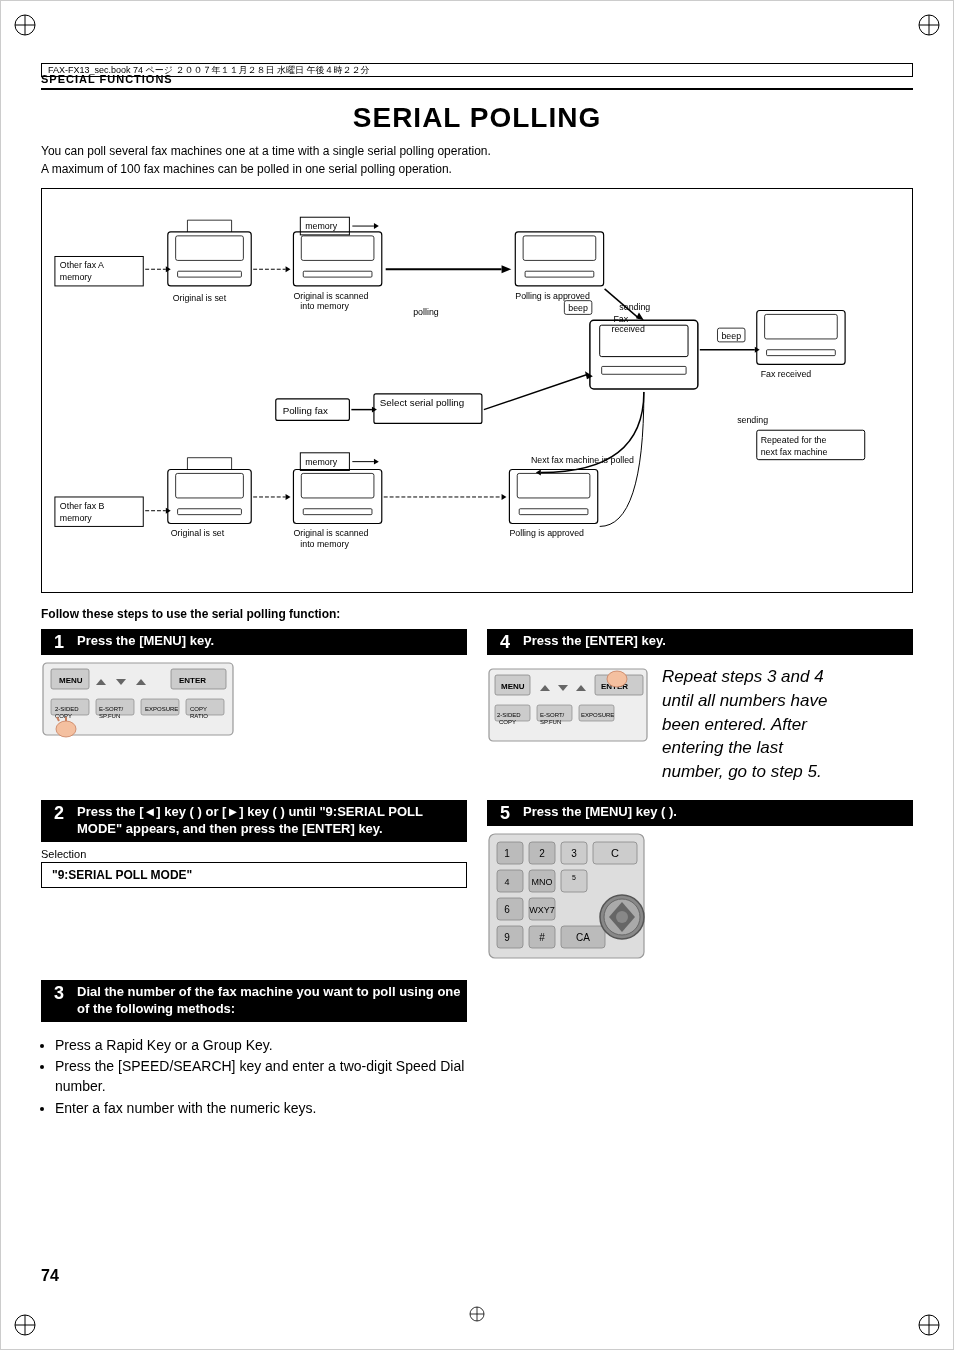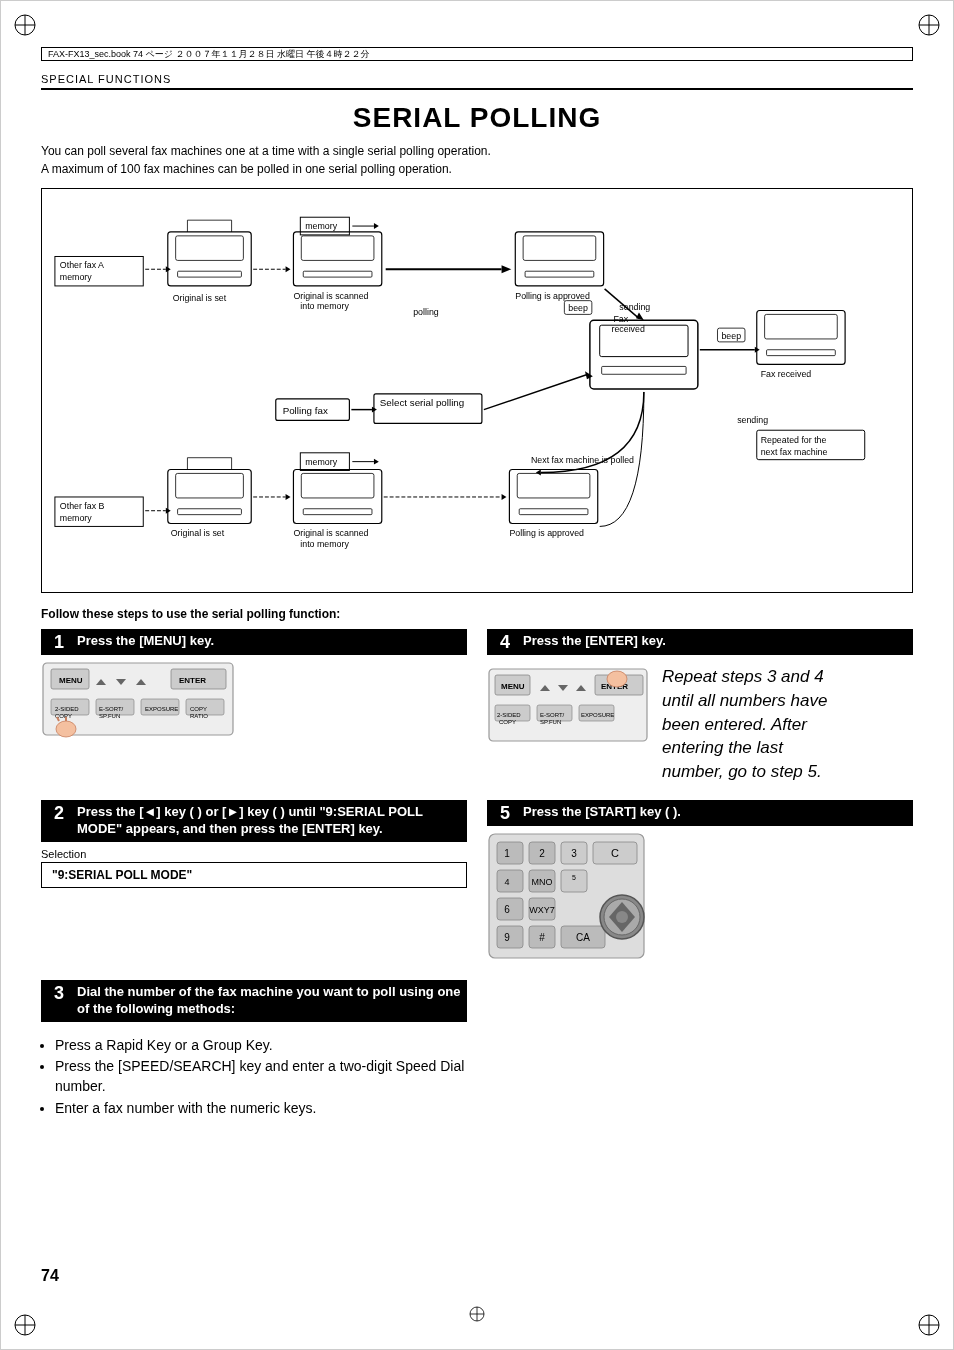--- a/index.html
+++ b/index.html
@@ -30,21 +30,21 @@
     }
     .corner-mark svg { width: 28px; height: 28px; }
     .corner-tl { top: 10px; left: 10px; }
     .corner-tr { top: 10px; right: 10px; }
     .corner-bl { bottom: 10px; left: 10px; }
     .corner-br { bottom: 10px; right: 10px; }
 
     
     .file-info-bar {
       position: absolute;
-      top: 46px;
+      top: 62px;
       left: 40px;
       right: 40px;
       height: 14px;
       border: 1px solid #000;
       display: flex;
       align-items: center;
       padding: 0 6px;
     }
     .file-info-text {
       font-size: 9px;
@@ -56,21 +56,21 @@
       position: absolute;
       top: 72px;
       left: 40px;
       right: 40px;
       bottom: 40px;
     }
 
     
     .section-header {
       font-size: 11px;
-      font-weight: normal;
+      font-weight: bold;
       border-bottom: 2px solid #000;
       padding-bottom: 3px;
       margin-bottom: 12px;
       letter-spacing: 1px;
     }
 
     
     .main-title {
       font-size: 28px;
       font-weight: bold;
@@ -457,21 +457,21 @@
           <span class="step-num-box">2</span>
           <span class="step-title">Press the [◄] key (  ) or [►] key (  ) until "9:SERIAL POLL MODE" appears, and then press the [ENTER] key.</span>
         </div>
         <div class="selection-label">Selection</div>
         <div class="selection-box">"9:SERIAL POLL MODE"</div>
       </div>
 
       <div class="step-block">
         <div class="step-header">
           <span class="step-num-box">5</span>
-          <span class="step-title">Press the  [START] key (  ).</span>
+          <span class="step-title">Press the  [MENU] key (  ).</span>
         </div>
 
         <svg width="160" height="130" viewBox="0 0 160 130" class="keypad-svg">
           <rect x="2" y="2" width="155" height="124" rx="6" fill="#ddd" stroke="#999" stroke-width="1.2"></rect>
 
           <rect x="10" y="10" width="26" height="22" rx="3" fill="#bbb" stroke="#888" stroke-width="0.8"></rect>
           <text x="20" y="25" font-size="10" font-family="Arial" text-anchor="middle">1</text>
           <rect x="42" y="10" width="26" height="22" rx="3" fill="#bbb" stroke="#888" stroke-width="0.8"></rect>
           <text x="55" y="25" font-size="10" font-family="Arial" text-anchor="middle">2</text>
           <rect x="74" y="10" width="26" height="22" rx="3" fill="#ccc" stroke="#888" stroke-width="0.8"></rect>

